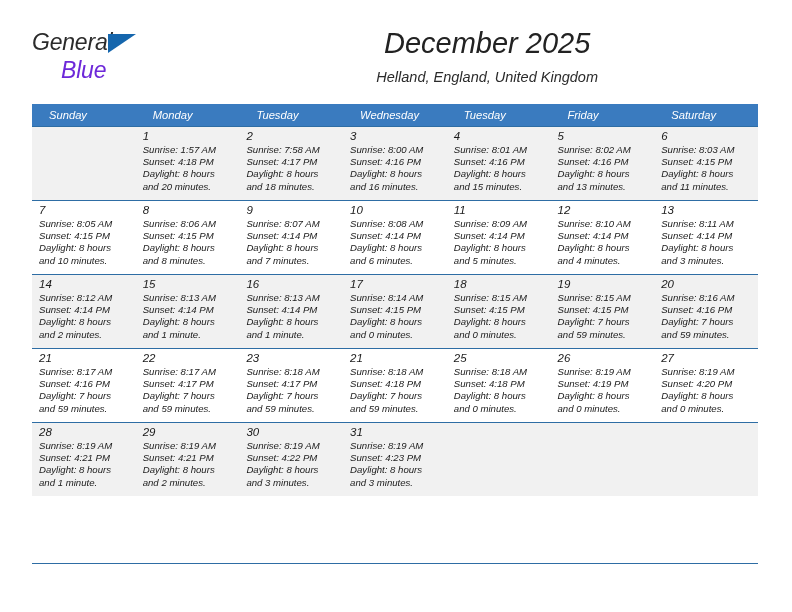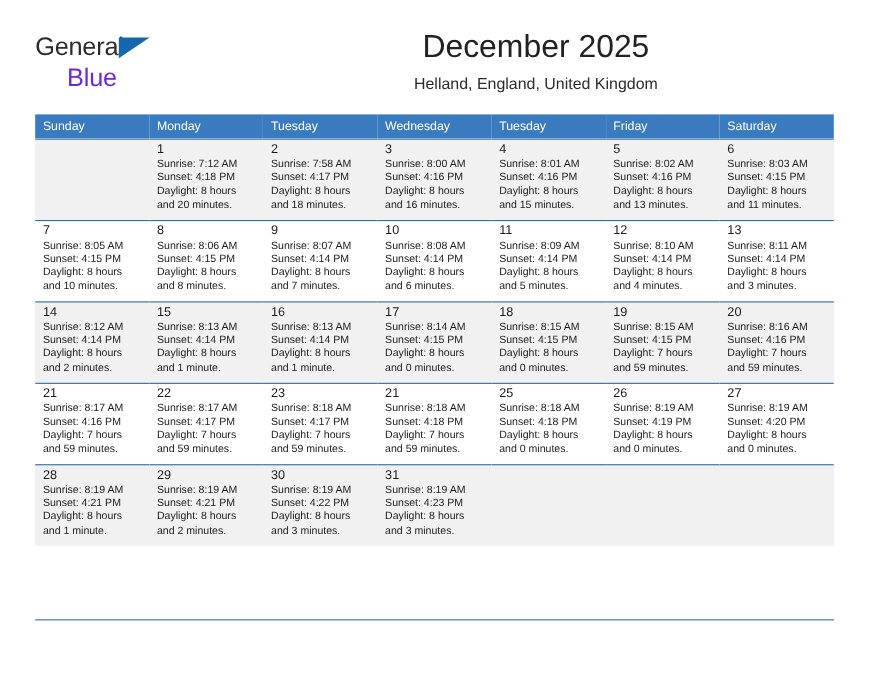--- a/index.html
+++ b/index.html
@@ -13,20 +13,21 @@
     height: 612px;
     font-family: "Liberation Sans", sans-serif;
     color: #1a1a1a;
     overflow: hidden;
   }
   .page {
     position: relative;
     width: 632px;
     height: 612px;
     box-sizing: border-box;
+    font-style: italic;
   }
 
   
   .header {
     position: absolute;
     left: 32px;
     top: 26px;
     right: 34px;
     height: 72px;
   }
@@ -93,21 +94,21 @@
     width: 726px;
     border-collapse: collapse;
     table-layout: fixed;
   }
   .calendar th {
     background: #3a7bbf;
     color: #ffffff;
     font-size: 11.2px;
     font-weight: normal;
     text-align: left;
-    padding: 5px 0 5px 7px;
+    padding: 5px 0 5px 17px;
     height: 11px;
     border: none;
   }
   .calendar td {
     vertical-align: top;
     height: 74px;
     padding: 0;
     border: none;
     background: #ffffff;
   }
@@ -185,21 +186,21 @@
       <tr class="shaded">
         <td>
             <div class="daycell empty">
               <div class="daynum"></div>
               <div class="dayinfo"></div>
             </div>
           </td>
         <td>
             <div class="daycell">
               <div class="daynum">1</div>
-              <div class="dayinfo">Sunrise: 7:12 AM
+              <div class="dayinfo">Sunrise: 1:57 AM
 Sunset: 4:18 PM
 Daylight: 8 hours
 and 20 minutes.</div>
             </div>
           </td>
         <td>
             <div class="daycell">
               <div class="daynum">2</div>
               <div class="dayinfo">Sunrise: 7:58 AM
 Sunset: 4:17 PM

